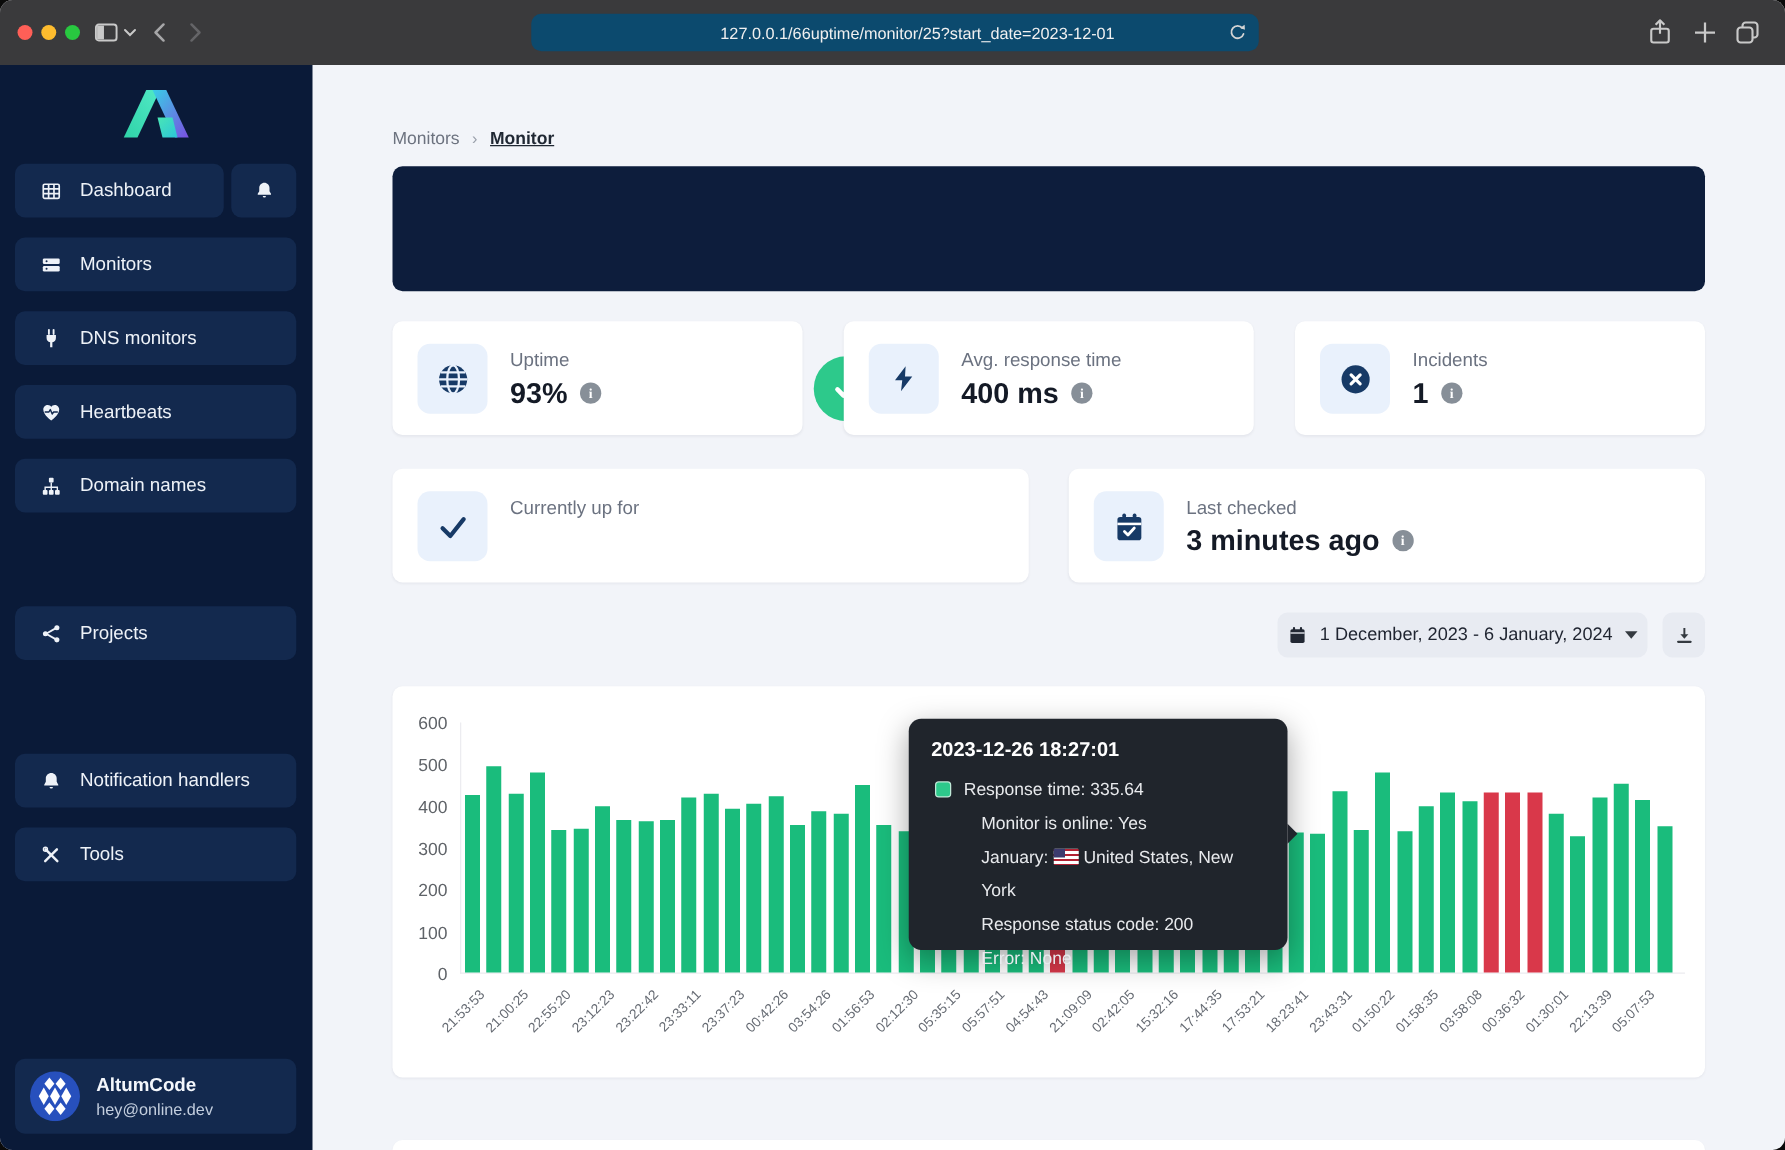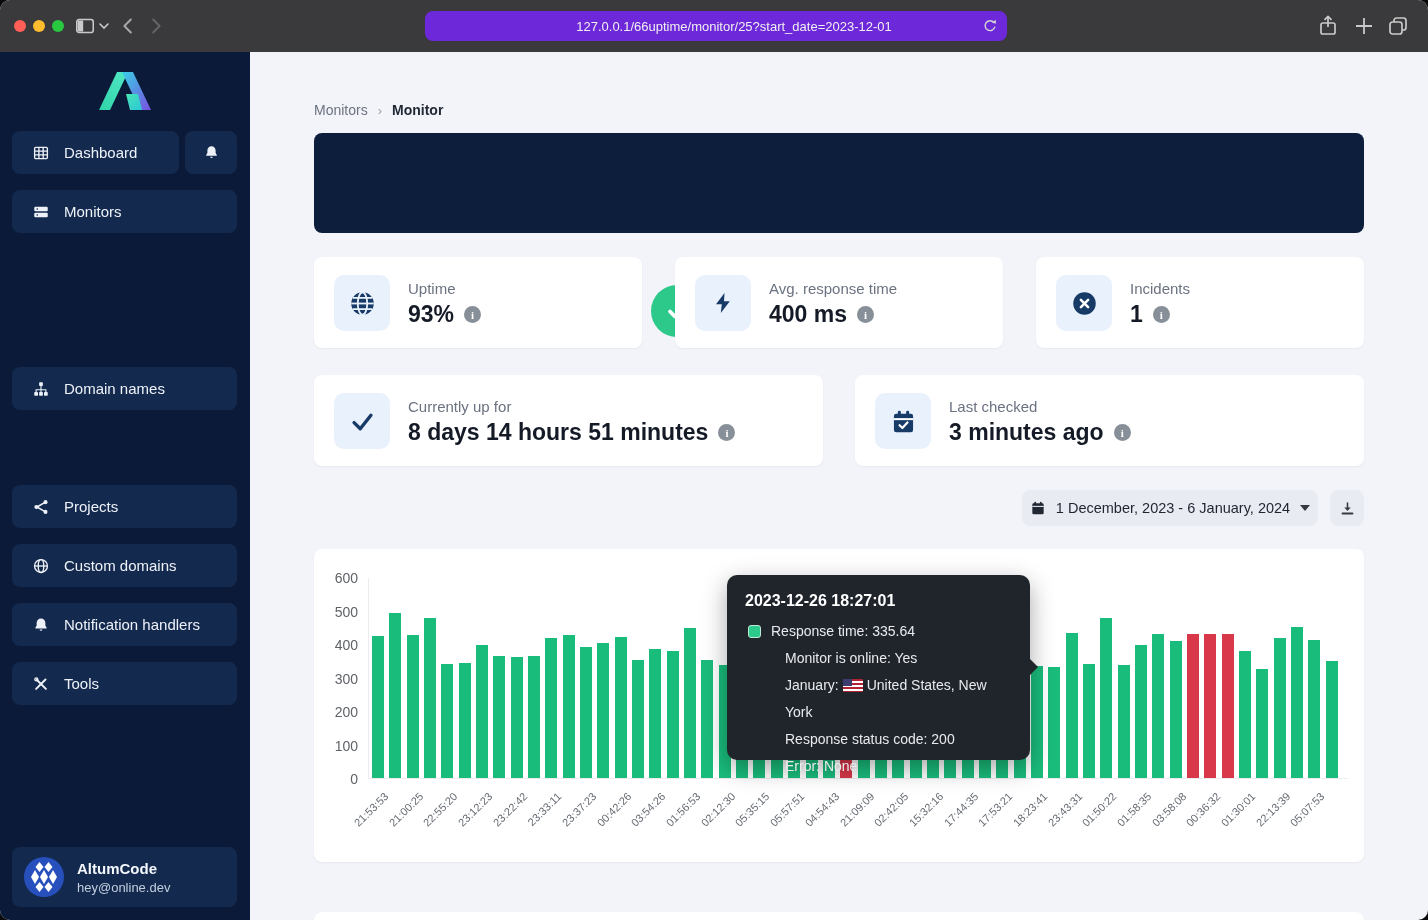--- a/index.html
+++ b/index.html
@@ -6,40 +6,40 @@
   html,body { background:#0a0a0a; width:1428px; height:920px; font-family:"Liberation Sans", sans-serif; }
   #app { position:relative; width:1428px; height:920px; border-radius:10px; overflow:hidden; background:#f2f4f9; }
 
   
   .chrome { position:absolute; left:0; top:0; width:1428px; height:52px; background:#3a3a3c; }
   .tl { position:absolute; top:20px; width:12px; height:12px; border-radius:50%; }
   .tl.red { left:14px; background:#ff5f57; }
   .tl.yellow { left:33px; background:#febc2e; }
   .tl.green { left:52px; background:#28c840; }
   .chrome-ic { position:absolute; top:14px; color:#c9c9c9; }
-  .urlbar { position:absolute; left:425px; top:11px; width:582px; height:30px; background:#6d28d9; border-radius:8px;
+  .urlbar { position:absolute; left:425px; top:11px; width:582px; height:30px; background:#0c4a6e; border-radius:8px;
             display:flex; align-items:center; justify-content:center; color:#f0f0f0; font-size:13px;padding-left:36px; }
   .urlbar .reload { position:absolute; right:8px; top:6px; }
 
   
   .sidebar { position:absolute; left:0; top:52px; width:250px; height:868px; background:#0a1a38; }
   .logo { position:absolute; left:97px; top:14px; }
   .nav-item { position:absolute; left:12px; width:225px; height:43px; background:#13294e; border-radius:8px;
               display:flex; align-items:center; padding-left:20px; gap:14px; color:#eef2f8; font-size:15px; cursor:pointer; }
   .bell-btn { position:absolute; left:185px; top:79px; width:52px; height:43px; background:#13294e; border-radius:8px;
               display:flex; align-items:center; justify-content:center; cursor:pointer; }
   .user-card { position:absolute; left:12px; top:795px; width:225px; height:60px; background:#13294e; border-radius:8px;
                display:flex; align-items:center; padding-left:12px; gap:13px; }
   .user-name { color:#f4f7fc; font-size:15px; font-weight:600; }
   .user-mail { color:#c3cede; font-size:13px; margin-top:3px; }
 
   
   .crumbs { position:absolute; left:314px; top:102px; font-size:14px; color:#6c727f; display:flex; gap:10px; align-items:center; }
   .crumbs .sep { color:#9aa0ab; font-size:13px; }
-  .crumbs .cur { color:#1f2733; font-weight:600; }
+  .crumbs .cur { color:#1f2733; font-weight:600;text-decoration:underline; }
 
   .hero { position:absolute; left:314px; top:133px; width:1050px; height:100px; background:#0d1d3c; border-radius:8px; }
   .hero-status { position:absolute; left:337px; top:152px; width:52px; height:52px; border-radius:50%; background:#2dc98b;
                  display:flex; align-items:center; justify-content:center; }
   .hero-title { position:absolute; left:424px; top:156px; color:#ffffff; font-size:26px; font-weight:700; }
   .hero-url { position:absolute; left:424px; top:192px; color:#93a0b8; font-size:15px; }
 
   .card { position:absolute; background:#fff; border-radius:8px; box-shadow:0 1px 2px rgba(16,24,40,.05); }
   .icon-sq { position:absolute; left:20px; top:18px; width:56px; height:56px; border-radius:10px; background:#e9f1fc;
              display:flex; align-items:center; justify-content:center; }
@@ -194,21 +194,40 @@
         <svg width="18" height="18" viewBox="0 0 24 24">
             <rect x="3" y="5" width="18" height="6" rx="1.5" fill="#eef2f8"></rect>
             <rect x="3" y="13" width="18" height="6" rx="1.5" fill="#eef2f8"></rect>
             <circle cx="7" cy="8" r="1.1" fill="#13294e"></circle>
             <circle cx="7" cy="16" r="1.1" fill="#13294e"></circle>
           </svg>
       </span>
       <span>Monitors</span>
     </div>
 
-
+    <div class="nav-item" style="top:197px">
+      <span>
+        <svg width="18" height="18" viewBox="0 0 24 24">
+            <line x1="9.5" y1="2.5" x2="9.5" y2="7" stroke="#eef2f8" stroke-width="2" stroke-linecap="round"></line>
+            <line x1="14.5" y1="2.5" x2="14.5" y2="7" stroke="#eef2f8" stroke-width="2" stroke-linecap="round"></line>
+            <path d="M7 8h10v3a5 5 0 0 1-3.8 4.85V21h-2.4v-5.15A5 5 0 0 1 7 11z" fill="#eef2f8"></path>
+          </svg>
+      </span>
+      <span>DNS monitors</span>
+    </div>
+
+    <div class="nav-item" style="top:256px">
+      <span>
+        <svg width="18" height="18" viewBox="0 0 24 24">
+            <path d="M12 20.5S3.5 15 3.5 8.9C3.5 6 5.8 4 8.3 4c1.6 0 3 .8 3.7 2 .7-1.2 2.1-2 3.7-2 2.5 0 4.8 2 4.8 4.9C20.5 15 12 20.5 12 20.5z" fill="#eef2f8"></path>
+            <polyline points="5,11.5 9.5,11.5 11,8.8 13,13.6 14.5,11.5 19,11.5" fill="none" stroke="#13294e" stroke-width="1.5" stroke-linejoin="round"></polyline>
+          </svg>
+      </span>
+      <span>Heartbeats</span>
+    </div>
 
     <div class="nav-item" style="top:315px">
       <span>
         <svg width="18" height="18" viewBox="0 0 24 24">
             <rect x="9.5" y="3" width="5" height="5" rx="1" fill="#eef2f8"></rect>
             <rect x="3" y="16" width="5" height="5" rx="1" fill="#eef2f8"></rect>
             <rect x="9.5" y="16" width="5" height="5" rx="1" fill="#eef2f8"></rect>
             <rect x="16" y="16" width="5" height="5" rx="1" fill="#eef2f8"></rect>
             <path d="M12 8v4M5.5 16v-3h13v3M12 12v4" fill="none" stroke="#eef2f8" stroke-width="1.5"></path>
           </svg>
@@ -223,30 +242,20 @@
             <line x1="6.5" y1="12" x2="17.5" y2="5.8" stroke="#eef2f8" stroke-width="2"></line>
             <line x1="6.5" y1="12" x2="17.5" y2="18.2" stroke="#eef2f8" stroke-width="2"></line>
             <circle cx="18" cy="5.5" r="2.7" fill="#eef2f8"></circle>
             <circle cx="5.8" cy="12" r="2.7" fill="#eef2f8"></circle>
             <circle cx="18" cy="18.5" r="2.7" fill="#eef2f8"></circle>
           </svg>
       </span>
       <span>Projects</span>
     </div>
 
-    <div class="nav-item" style="top:492px">
-      <span>
-        <svg width="18" height="18" viewBox="0 0 24 24">
-            <circle cx="12" cy="12" r="8.6" fill="none" stroke="#eef2f8" stroke-width="1.8"></circle>
-            <ellipse cx="12" cy="12" rx="3.7" ry="8.6" fill="none" stroke="#eef2f8" stroke-width="1.8"></ellipse>
-            <line x1="3.4" y1="12" x2="20.6" y2="12" stroke="#eef2f8" stroke-width="1.8"></line>
-          </svg>
-      </span>
-      <span>Custom domains</span>
-    </div>
 
     <div class="nav-item" style="top:551px">
       <span>
         <svg width="18" height="18" viewBox="0 0 24 24">
             <path d="M12 3.2c-3.2 0-5.8 2.6-5.8 5.8v3.6l-1.7 3v1h15v-1l-1.7-3V9c0-3.2-2.6-5.8-5.8-5.8z" fill="#eef2f8"></path>
             <path d="M10.2 18h3.6a1.8 1.8 0 0 1-3.6 0z" fill="#eef2f8"></path>
           </svg>
       </span>
       <span>Notification handlers</span>
     </div>
@@ -346,24 +355,20 @@
       </div>
   </div>
 
   <div class="card" style="left:314px;top:375px;width:509px;height:91px">
     <div class="icon-sq">
       <svg width="27" height="27" viewBox="0 0 24 24">
           <polyline points="4.5,13 10,18.5 19.5,6.5" fill="none" stroke="#173a66" stroke-width="3" stroke-linecap="round" stroke-linejoin="round"></polyline>
         </svg>
     </div>
     <div class="stat-label">Currently up for</div>
-    <div class="stat-value">
-        <span>8 days 14 hours 51 minutes</span>
-        <span class="info-dot"></span>
-      </div>
   </div>
 
   <div class="card" style="left:855px;top:375px;width:509px;height:91px">
     <div class="icon-sq">
       <svg width="27" height="27" viewBox="0 0 24 24">
           <rect x="7" y="2.5" width="2.6" height="5" rx="1.2" fill="#173a66"></rect>
           <rect x="14.4" y="2.5" width="2.6" height="5" rx="1.2" fill="#173a66"></rect>
           <rect x="3.5" y="5" width="17" height="16.5" rx="2" fill="#173a66"></rect>
           <rect x="3.5" y="9" width="17" height="1.8" fill="#ffffff"></rect>
           <polyline points="8.5,15.3 11,17.8 15.5,12.8" fill="none" stroke="#ffffff" stroke-width="2" stroke-linecap="round" stroke-linejoin="round"></polyline>

